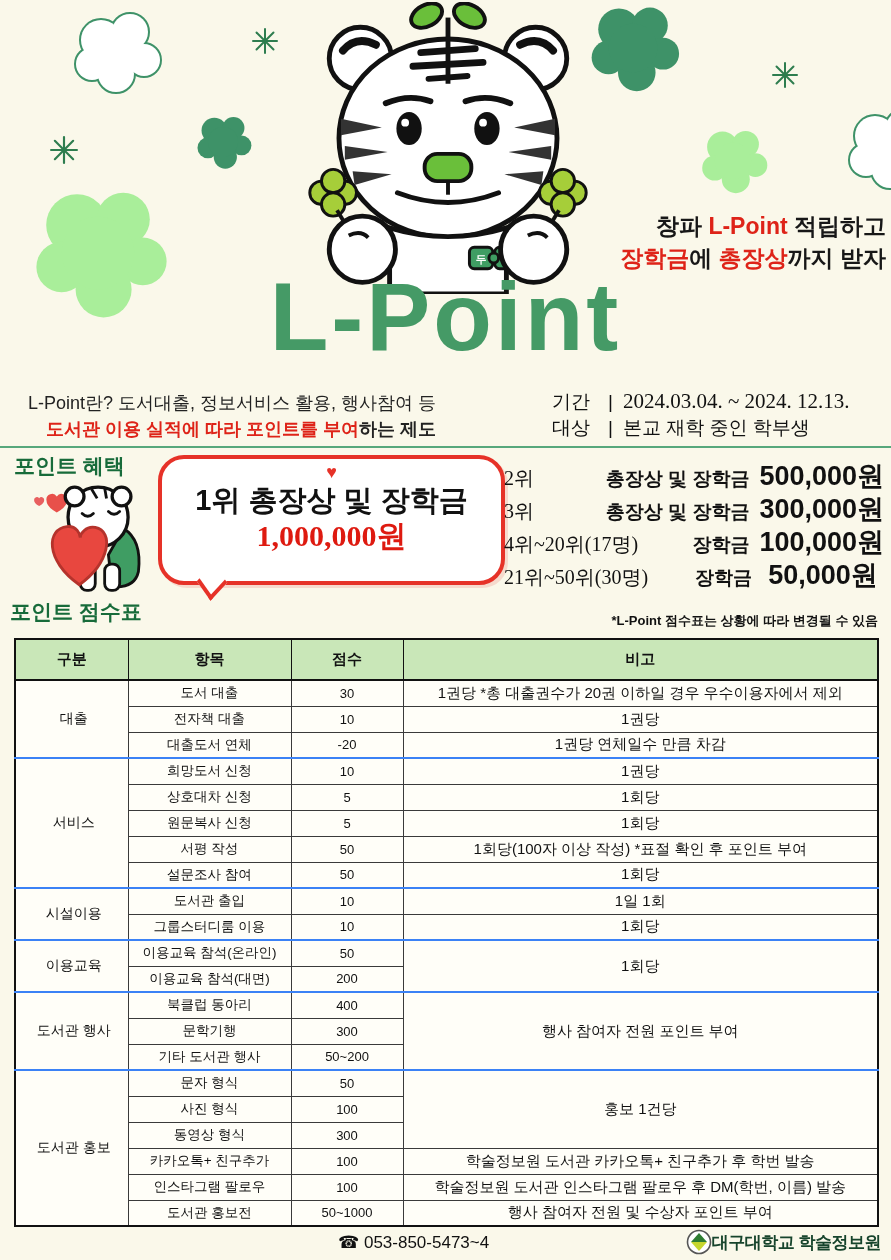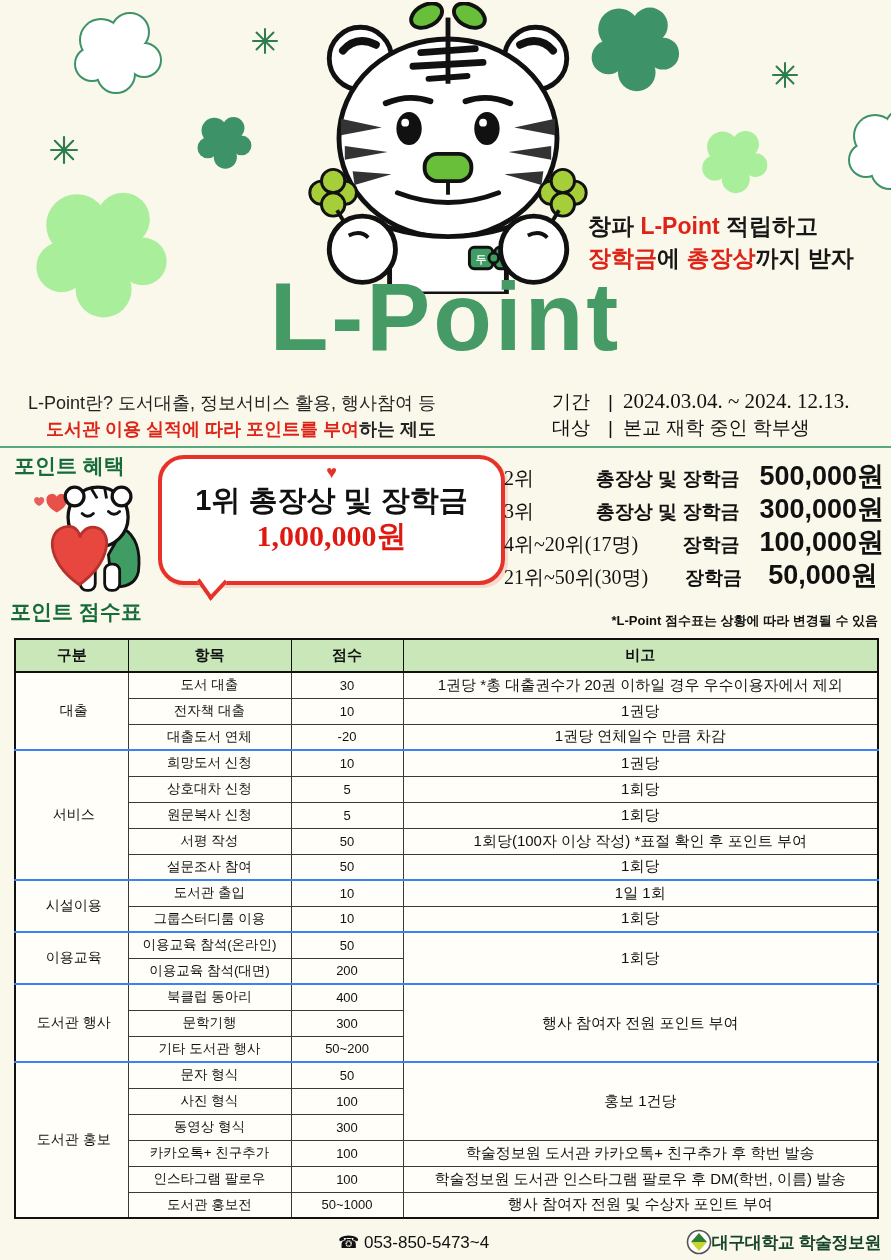--- a/index.html
+++ b/index.html
@@ -10,21 +10,21 @@
     font-family:"Liberation Sans","DejaVu Sans",sans-serif; color:#1a1a1a;
   }
   .red { color:#de2318; }
 
   
   .deco { position:absolute; pointer-events:none; }
 
   
   .slogan {
     position:absolute; left:588px; top:210px; width:298px;
-    text-align:left; font-size:23px; font-weight:800; line-height:32px; color:#171717;
+    text-align:right; font-size:23px; font-weight:800; line-height:32px; color:#171717;
   }
   .big-title {
     position:absolute; left:0; right:0; top:262px; text-align:center;
     font-size:96px; font-weight:800; letter-spacing:3px; color:#459a66;
     font-family:"Liberation Sans","DejaVu Sans",sans-serif;
   }
 
   
   .intro { position:absolute; left:28px; top:390px; font-size:18px; line-height:26px; color:#222; }
   .intro .l2 { margin-left:18px; font-weight:bold; }
@@ -47,31 +47,31 @@
   .bubble .l1 { font-size:29px; font-weight:bold; color:#111; line-height:36px; }
   .bubble .l2 { font-size:30px; font-weight:bold; color:#de1a10; line-height:36px;
                 font-family:"Liberation Serif","DejaVu Serif",serif; }
   .bubble .tail {
     position:absolute; left:38px; bottom:-13px; width:24px; height:24px; background:#fff;
     border-right:4px solid #e63228; border-bottom:4px solid #e63228; transform:rotate(55deg) skewX(12deg);
   }
   .prizes { position:absolute; left:504px; top:458px; width:380px; }
   .prize-row { display:flex; align-items:baseline; height:33px; }
   .prize-rank { flex:0 0 auto; font-family:"Liberation Serif","DejaVu Serif",serif; font-size:20px; color:#111; }
-  .prize-label { margin-left:auto; margin-right:20px; font-size:19px; font-weight:bold; color:#111; }
+  .prize-label { margin-left:auto; margin-right:10px; font-size:19px; font-weight:bold; color:#111; }
   .prize-amount { flex:0 0 auto; min-width:122px; text-align:center; font-size:27px; font-weight:800; color:#111; }
 
   
   .score-note { position:absolute; right:13px; top:612px; font-size:13px; font-weight:bold; color:#111; }
   table.score {
     position:absolute; left:14px; top:638px; width:863px;
     border-collapse:collapse; table-layout:fixed; border:2px solid #111; background:#fffef8;
   }
   table.score thead td {
-    background:#c9e7b8; font-weight:bold; font-size:15px; height:33px; text-align:center;
+    background:#c9e7b8; font-weight:bold; font-size:15px; height:41px; text-align:center;
     border:1px solid #111; border-bottom:2px solid #111;
   }
   table.score td { border:1px solid #3a3a3a; text-align:center; font-size:13px; height:26px; padding:0 4px; color:#111; }
   table.score td.cat { font-size:14px;padding-left:8px; }
   table.score td.item { font-size:13.5px; }
   table.score tr.group-first td { border-top:2px solid #3b82f6; }
   table.score td.note { font-size:15px; }
 
   
   .footer-phone { position:absolute; left:338px; top:1232px; font-size:17px; color:#111; }

